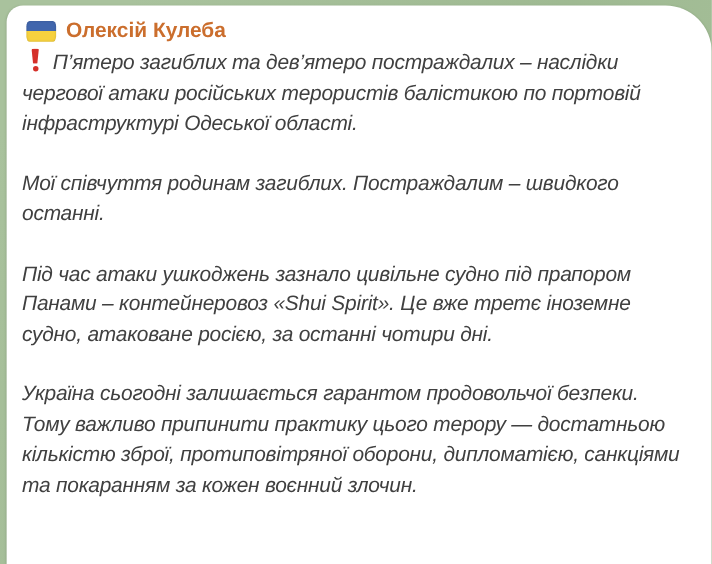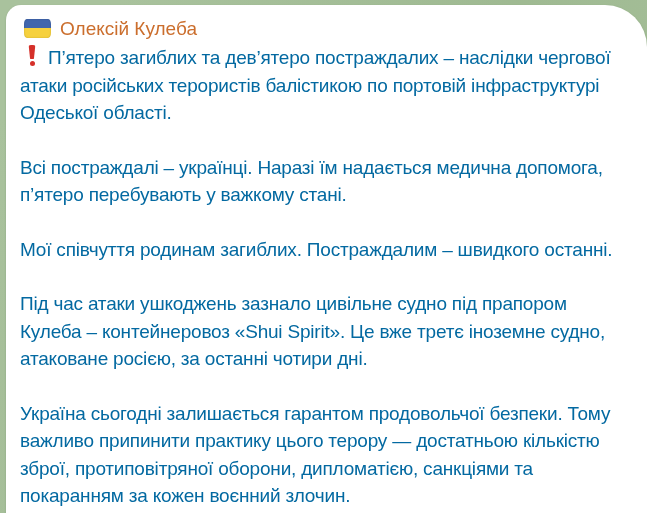--- a/index.html
+++ b/index.html
@@ -44,30 +44,31 @@
   .flag-icon {
     display: inline-block;
     width: 27px;
     height: 19px;
     border-radius: 3px / 5px;
     background: linear-gradient(180deg, #4166ad 0%, #4166ad 50%, #f6d13e 50%, #f6d13e 100%);
     box-shadow: inset 0 0 2px rgba(0,0,0,0.2);
   }
   .sender-name {
     color: #cb6e2d;
-    font-weight: 400;
+    font-weight: 700;
     font-size: 19px;
     cursor: pointer;
   }
   .message-text p {
     margin: 0 0 27px 0;
     font-size: 19px;
     line-height: 27.5px;
-    color: #0369a1;
+    color: #404040;
     letter-spacing: -0.2px;
+    font-style: italic;
   }
   .excl-icon {
     display: inline-block;
     width: 10px;
     height: 22px;
     position: relative;
     margin: 0 11px 0 7px;
     vertical-align: -3px;
   }
   .excl-icon .bar {
@@ -98,22 +99,21 @@
 <div class="message-bubble">
 
   <div class="message-header">
     <span class="flag-icon"></span>
     <span class="sender-name">Олексій Кулеба</span>
   </div>
 
   <div class="message-text">
     <p><span class="excl-icon"><span class="bar"></span><span class="dot"></span></span><span>П’ятеро загиблих та дев’ятеро постраждалих – наслідки чергової атаки російських терористів балістикою по портовій інфраструктурі Одеської області.</span></p>
 
-    <p>Всі постраждалі – українці. Наразі їм надається медична допомога, п’ятеро перебувають у важкому стані.</p>
 
     <p>Мої співчуття родинам загиблих. Постраждалим – швидкого останні.</p>
 
-    <p>Під час атаки ушкоджень зазнало цивільне судно під прапором Кулеба – контейнеровоз «Shui Spirit». Це вже третє іноземне судно, атаковане росією, за останні чотири дні.</p>
+    <p>Під час атаки ушкоджень зазнало цивільне судно під прапором Панами – контейнеровоз «Shui Spirit». Це вже третє іноземне судно, атаковане росією, за останні чотири дні.</p>
 
     <p>Україна сьогодні залишається гарантом продовольчої безпеки. Тому важливо припинити практику цього терору — достатньою кількістю зброї, протиповітряної оборони, дипломатією, санкціями та покаранням за кожен воєнний злочин.</p>
   </div>
 
 </div>
 
 </body></html>

